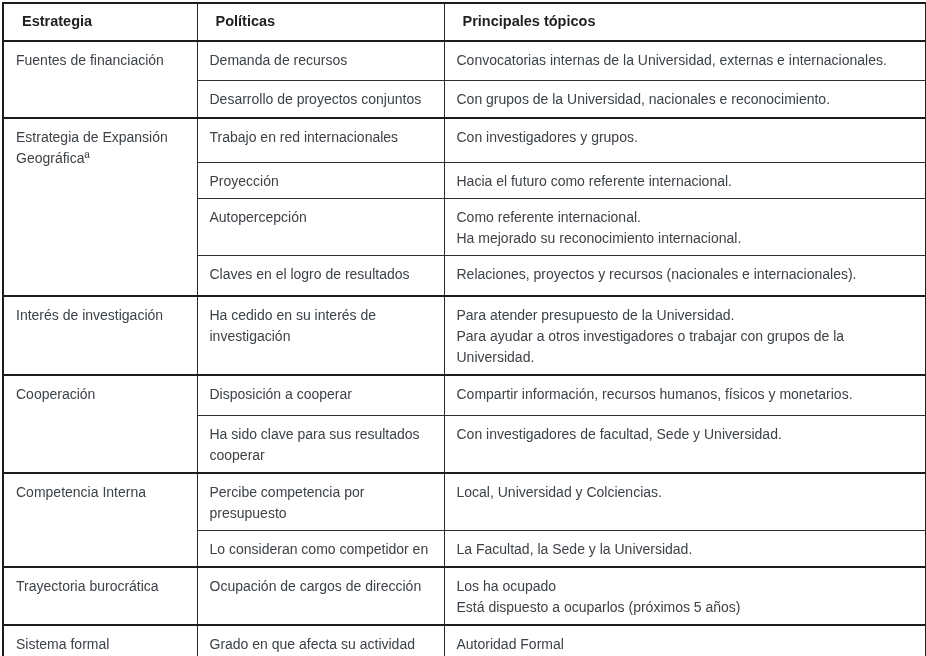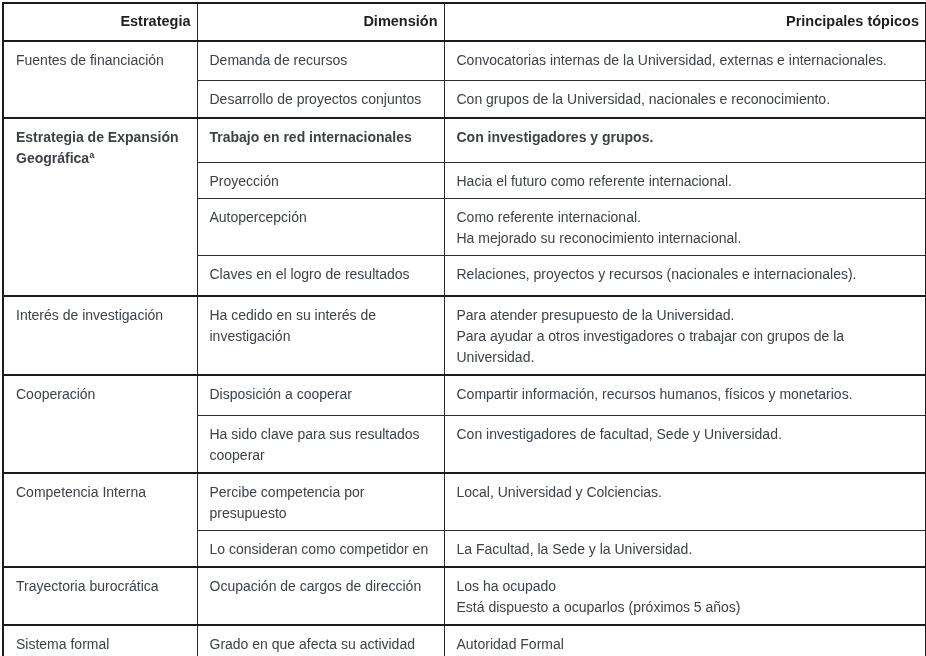--- a/index.html
+++ b/index.html
@@ -28,25 +28,25 @@
     line-height: 1.5;
   }
   col.c-estrategia { width: 194px; }
   col.c-dimension  { width: 247px; }
   col.c-topicos    { width: 482px; }
 
   th {
     font-weight: bold;
     color: #1f1f1f;
     font-size: 14.5px;
-    text-align: right;
+    text-align: left;
     vertical-align: middle;
     border-right: 1px solid #2a2a2a;
     border-bottom: 2px solid #1c1c1c;
-    padding: 4px 6px;
+    padding: 4px 18px;
   }
   th:last-child { border-right: none; }
 
   td {
     vertical-align: top;
     padding: 8px 10px 6px 12px;
     border-right: 1px solid #2a2a2a;
     white-space: pre-line;
   }
   td:last-child { border-right: none; }
@@ -65,37 +65,37 @@
 <div class="page">
   <table class="matrix">
     <colgroup>
       <col class="c-estrategia">
       <col class="c-dimension">
       <col class="c-topicos">
     </colgroup>
     <thead>
       <tr style="height:38px;">
         <th>Estrategia</th>
-        <th>Dimensión</th>
+        <th>Políticas</th>
         <th>Principales tópicos</th>
       </tr>
     </thead>
     <tbody>
 
       <tr class="group-start" style="height:39px;">
         <td class="estrategia-cell" rowspan="2">Fuentes de financiación</td>
         <td>Demanda de recursos</td>
         <td>Convocatorias internas de la Universidad, externas e internacionales.</td>
       </tr>
       <tr class="sub-row" style="height:38px;">
         <td>Desarrollo de proyectos conjuntos</td>
         <td>Con grupos de la Universidad, nacionales e reconocimiento.</td>
       </tr>
 
-      <tr class="group-start" style="height:44px;font-weight:bold;">
+      <tr class="group-start" style="height:44px;">
         <td class="estrategia-cell" rowspan="4">Estrategia de Expansión Geográficaª</td>
         <td>Trabajo en red internacionales</td>
         <td>Con investigadores y grupos.</td>
       </tr>
       <tr class="sub-row" style="height:34px;">
         <td>Proyección</td>
         <td>Hacia el futuro como referente internacional.</td>
       </tr>
       <tr class="sub-row" style="height:53px;">
         <td>Autopercepción</td>

